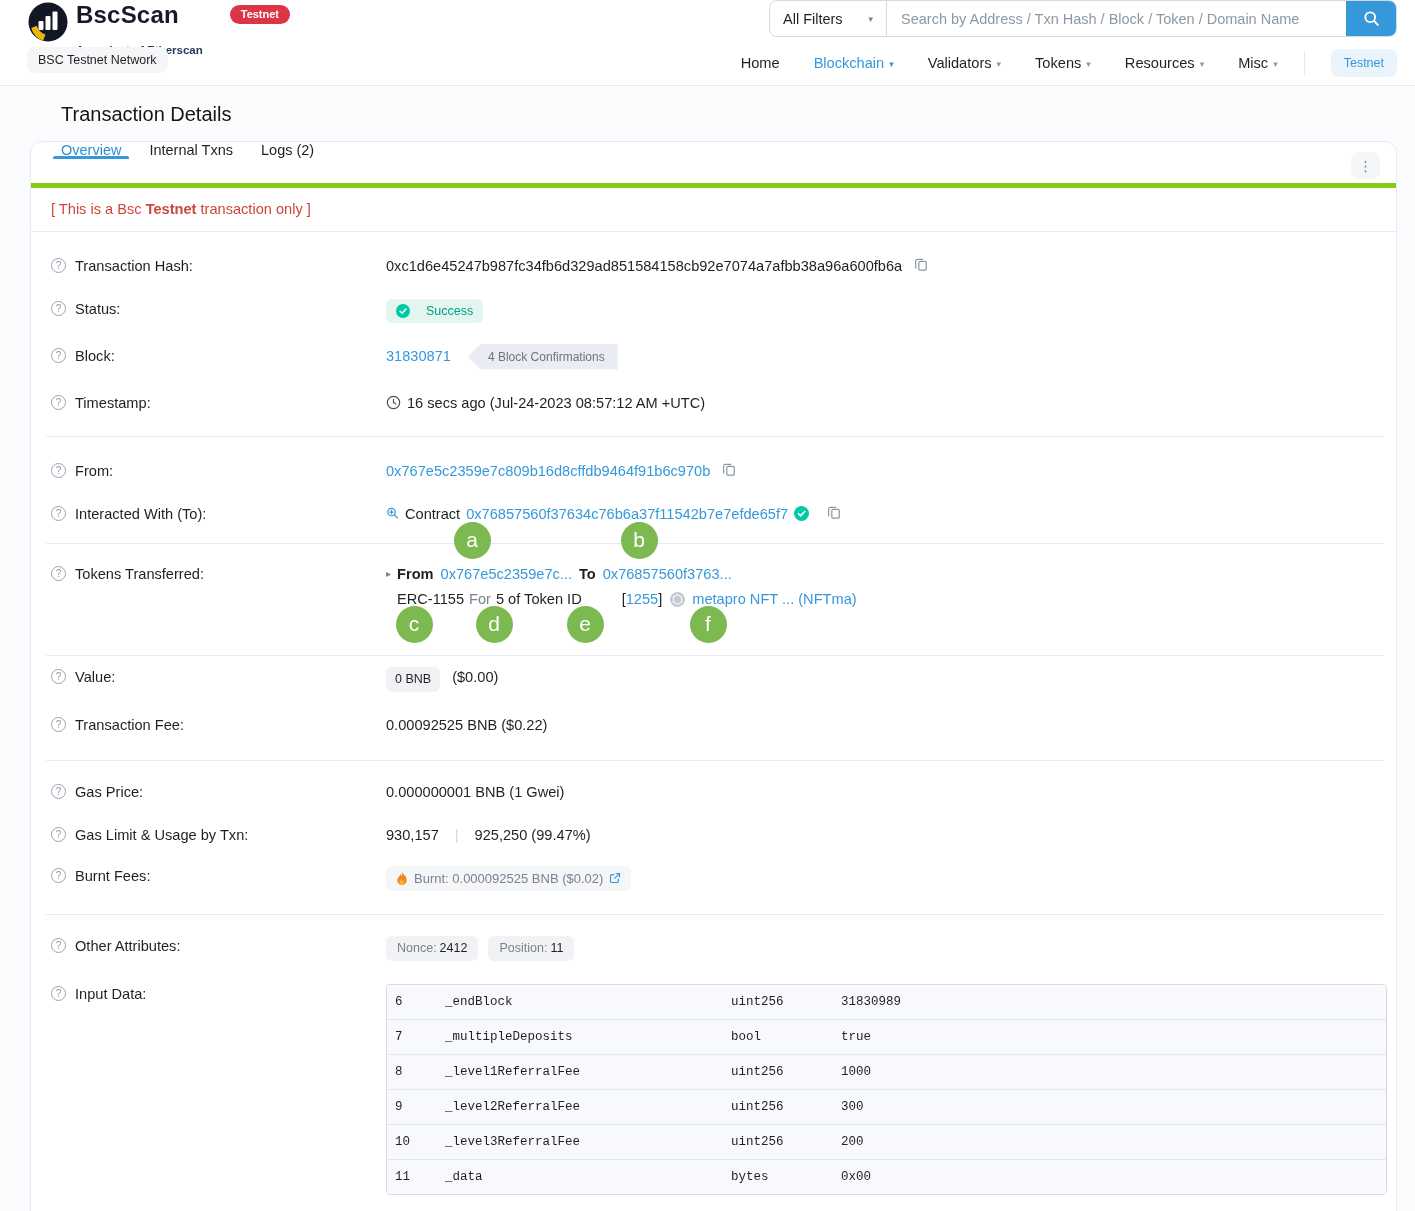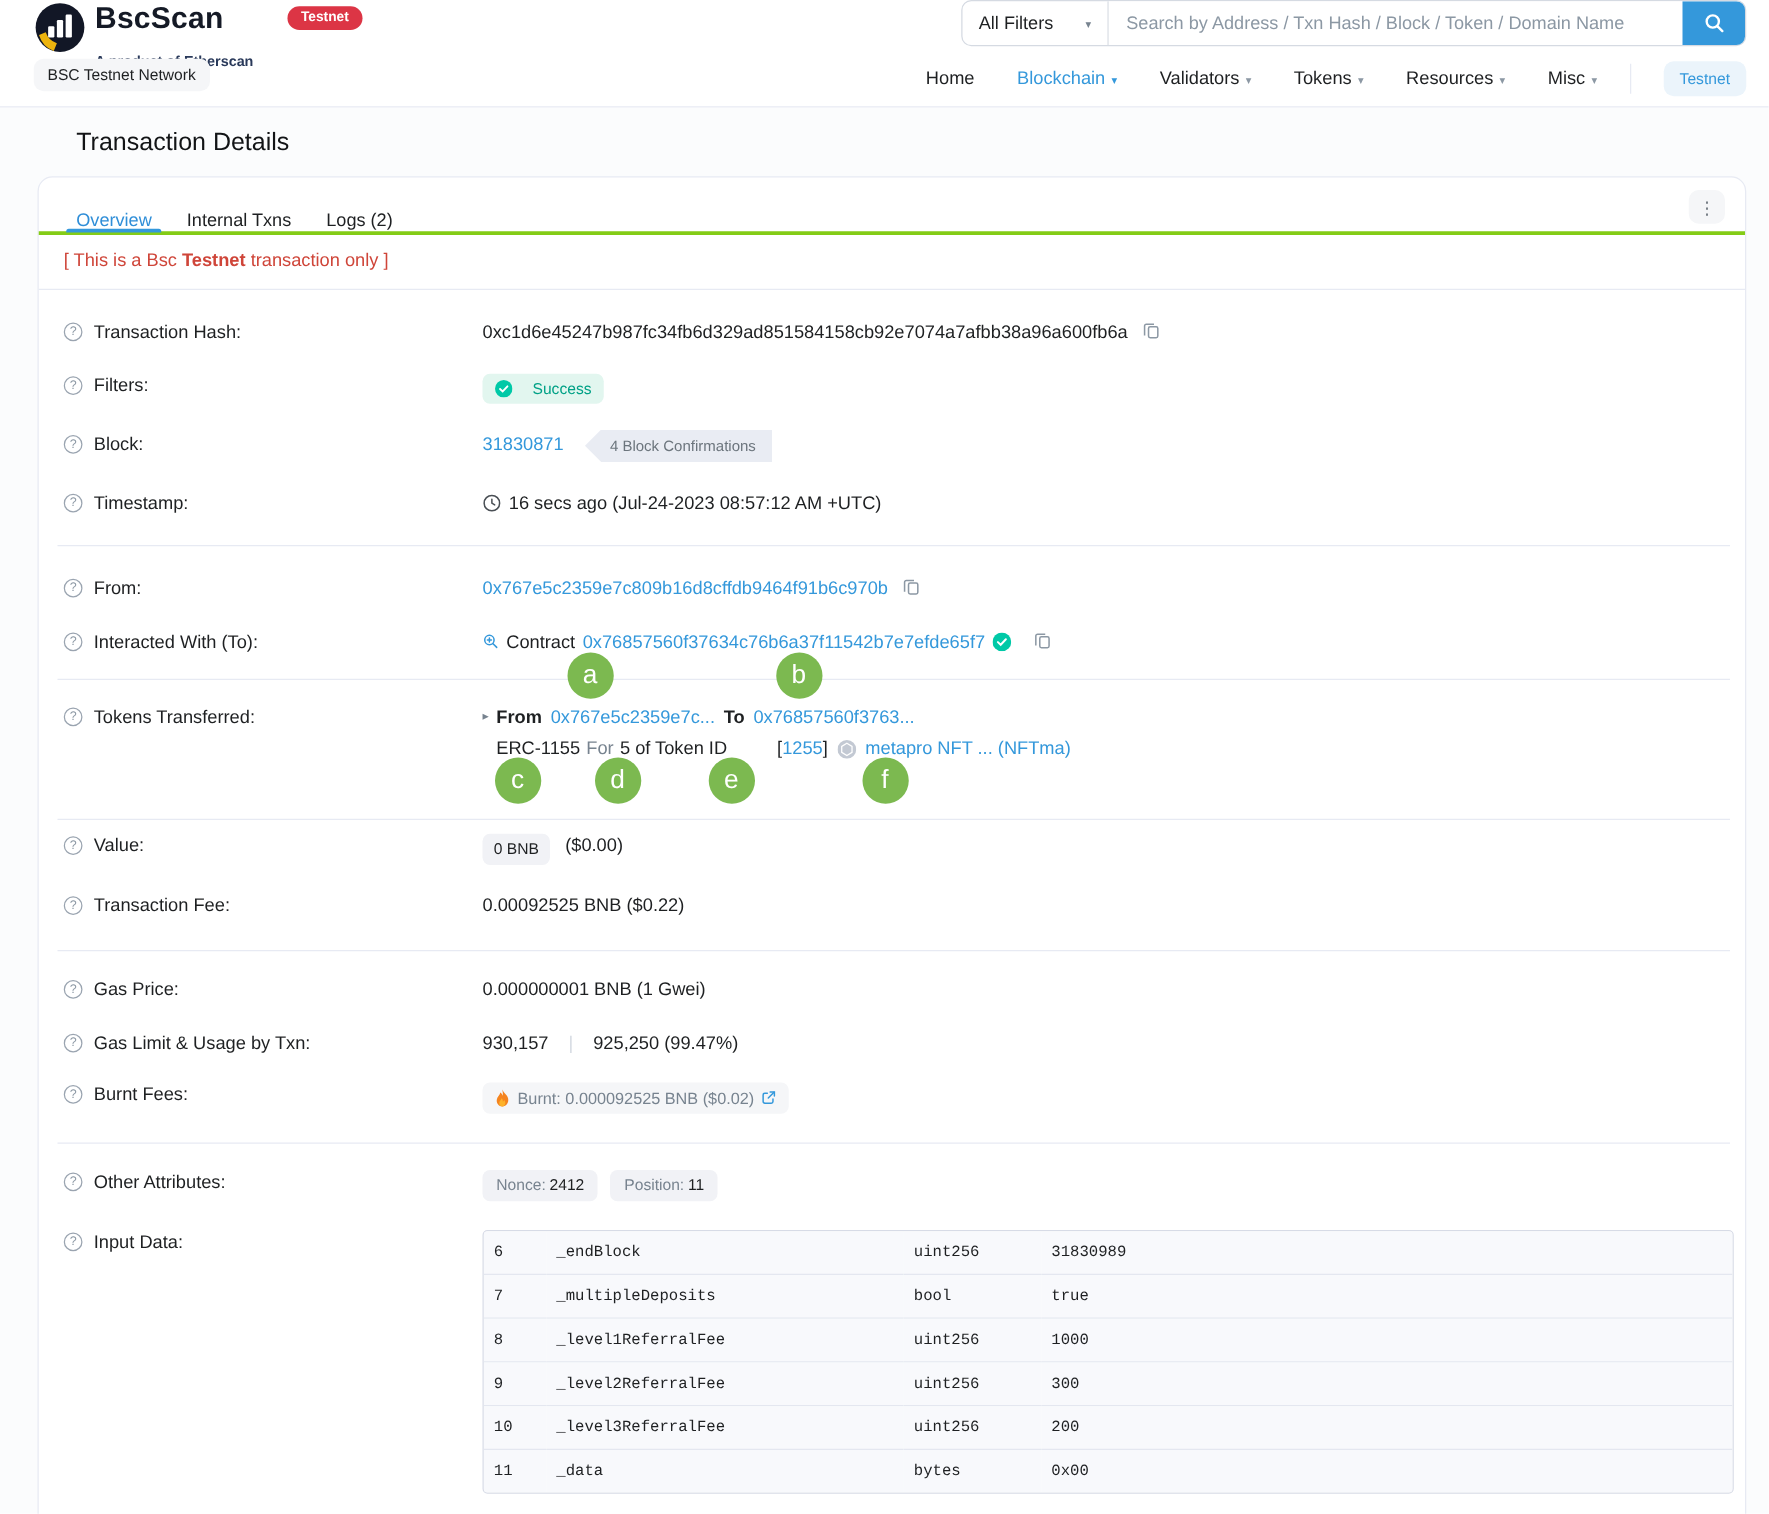--- a/index.html
+++ b/index.html
@@ -43,22 +43,22 @@
   .nav-item.active .chev { color:#3498db; }
   .nav-sep { width:1px; height:24px; background:#e7eaf3; margin:0 -8px; }
   .testnet-btn { background:#ebf4fb; color:#3498db; font-size:12.5px; padding:7px 13px;
     border-radius:8px; cursor:pointer; }
 
   
   .main { background:#fbfcfd; padding:14px 18px 6px 30px; height:1125px; }
   .page-title { font-size:20px; font-weight:400; color:#121416; height:28px; line-height:28px; margin-bottom:13px;margin-left:31px; }
 
   .card { background:#fff; border:1px solid #e7eaf3; border-radius:12px; }
-  .tabbar { position:relative; display:flex; align-items:flex-end; padding:0 16px; height:46px;
-    border-bottom:3px solid #84cc16; }
+  .tabbar { position:relative; display:flex; align-items:flex-start; padding:0 16px; height:46px;
+    border-bottom:5px solid #84cc16; }
   .tab { font-size:14.5px; font-weight:500; color:#1e2022; padding:0 14px; display:flex;
     align-items:center; position:relative; cursor:pointer; }
   .tab.active { color:#2f8ed8; }
   .tab.active::after { content:""; position:absolute; left:6px; right:6px; bottom:-1px; height:3px;
     background:#3498db; border-radius:2px 2px 0 0; }
   .kebab-btn { position:absolute; right:16px; top:10px; width:29px; height:27px; background:#f5f6f8;
     border-radius:8px; display:flex; align-items:center; justify-content:center; color:#6c757d;
     font-size:14px; cursor:pointer; }
 
   .notice { padding:13px 20px 14px 20px; border-bottom:1px solid #e7eaf3; color:#cf4539; font-size:14.6px; }
@@ -207,21 +207,21 @@
               <rect x="5.5" y="4.5" width="8.5" height="10" rx="1.5"></rect>
                 <path d="M10.5 2.2h-7A1.6 1.6 0 0 0 1.9 3.8v8.7"></path>
             </svg>
           </span>
         </div>
       </div>
 
       <div class="row">
         <div class="row-label">
           <span class="qicon"></span>
-          <span>Filters:</span>
+          <span>Status:</span>
         </div>
         <div class="row-value">
           <span class="status-badge">
             <span>
               <svg width="14" height="14" viewBox="0 0 16 16">
                   <circle cx="8" cy="8" r="8" fill="#00c9a7"></circle>
                 <path d="M4.6 8.2 L7 10.5 L11.4 5.8" stroke="#fff" stroke-width="1.7" fill="none" stroke-linecap="round"></path>
                 </svg>
             </span>
             <span>Success</span>

